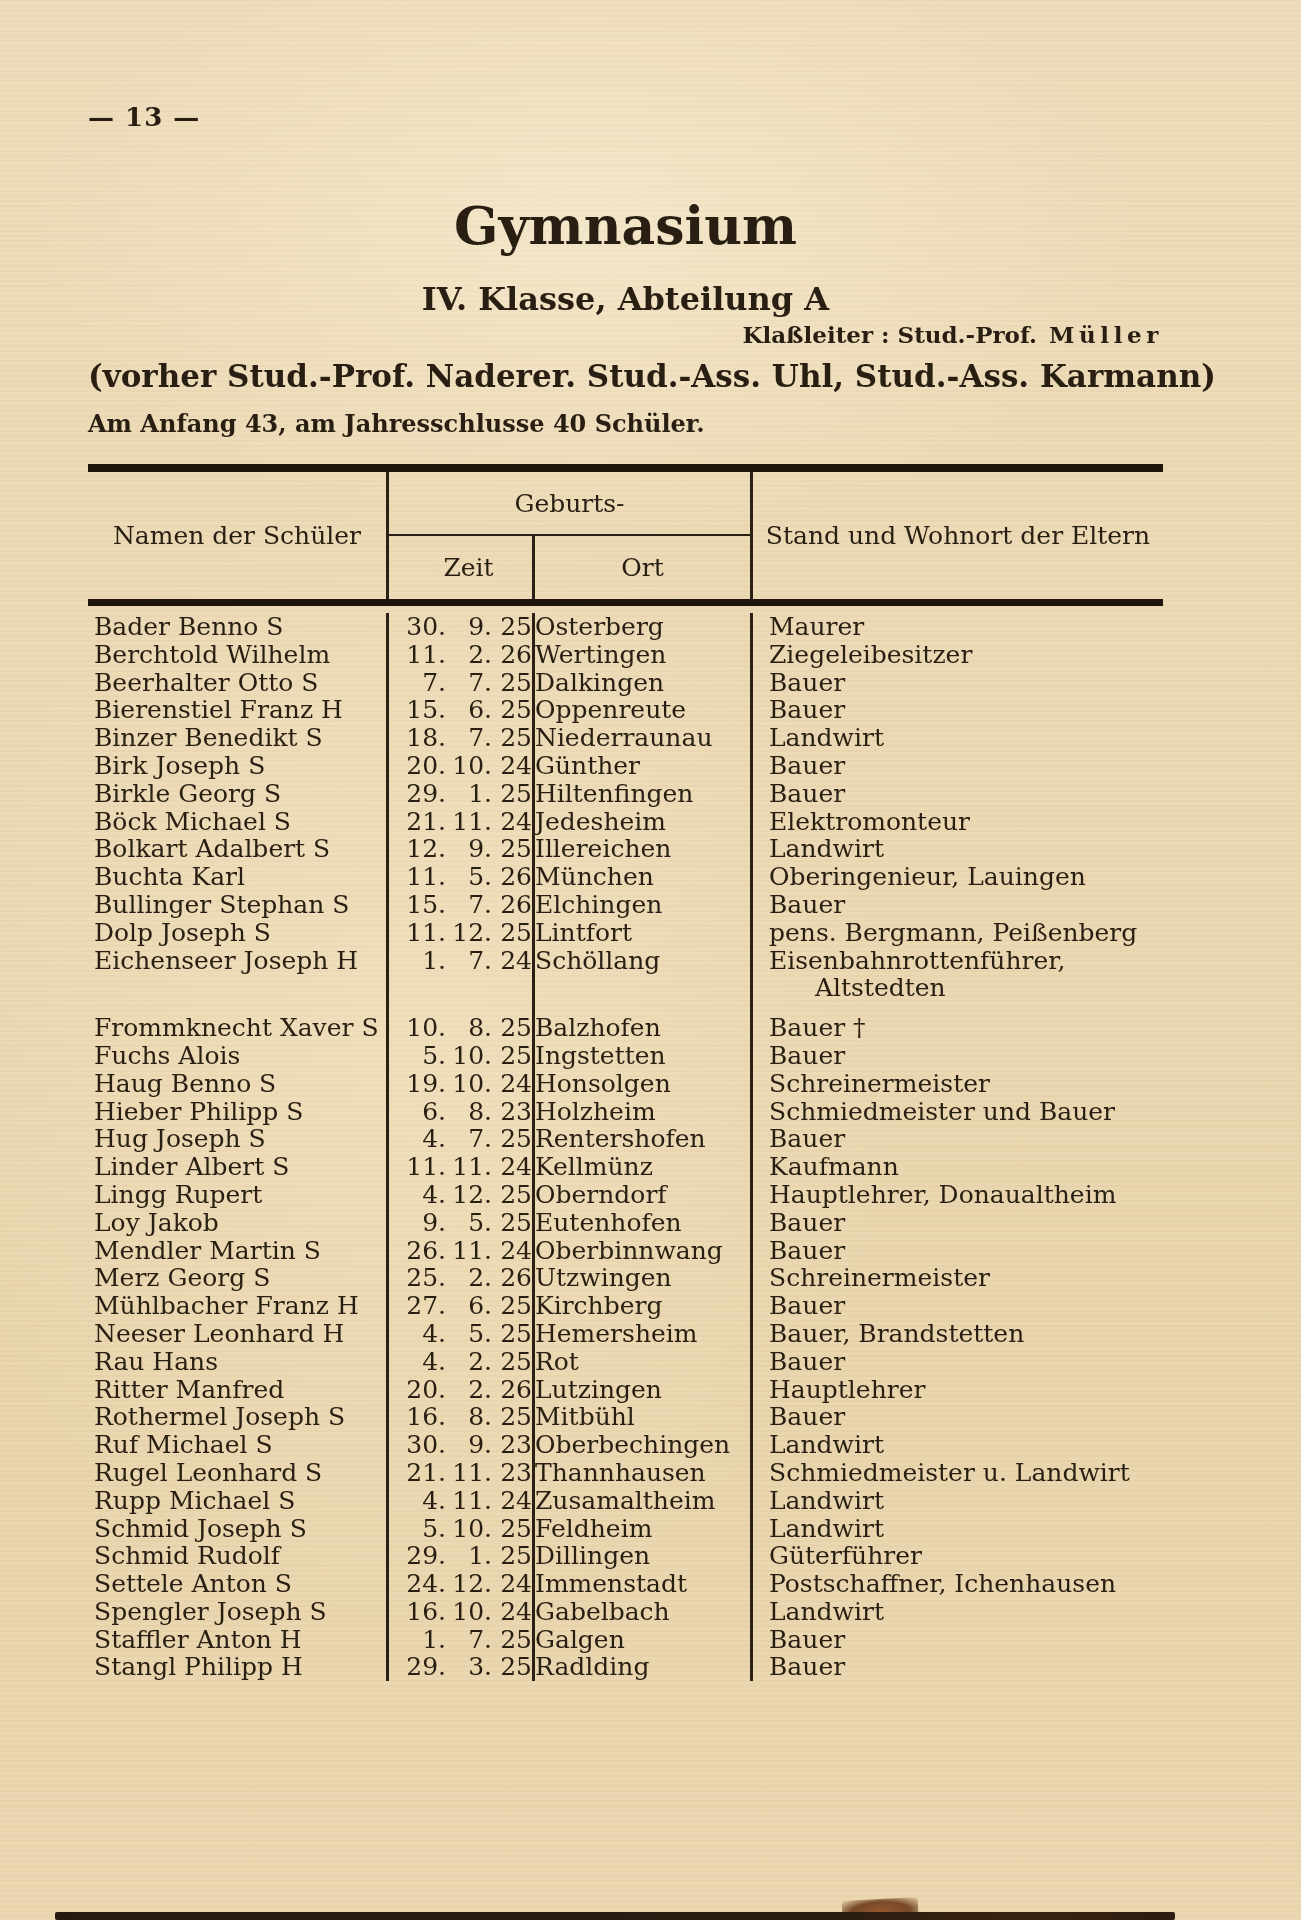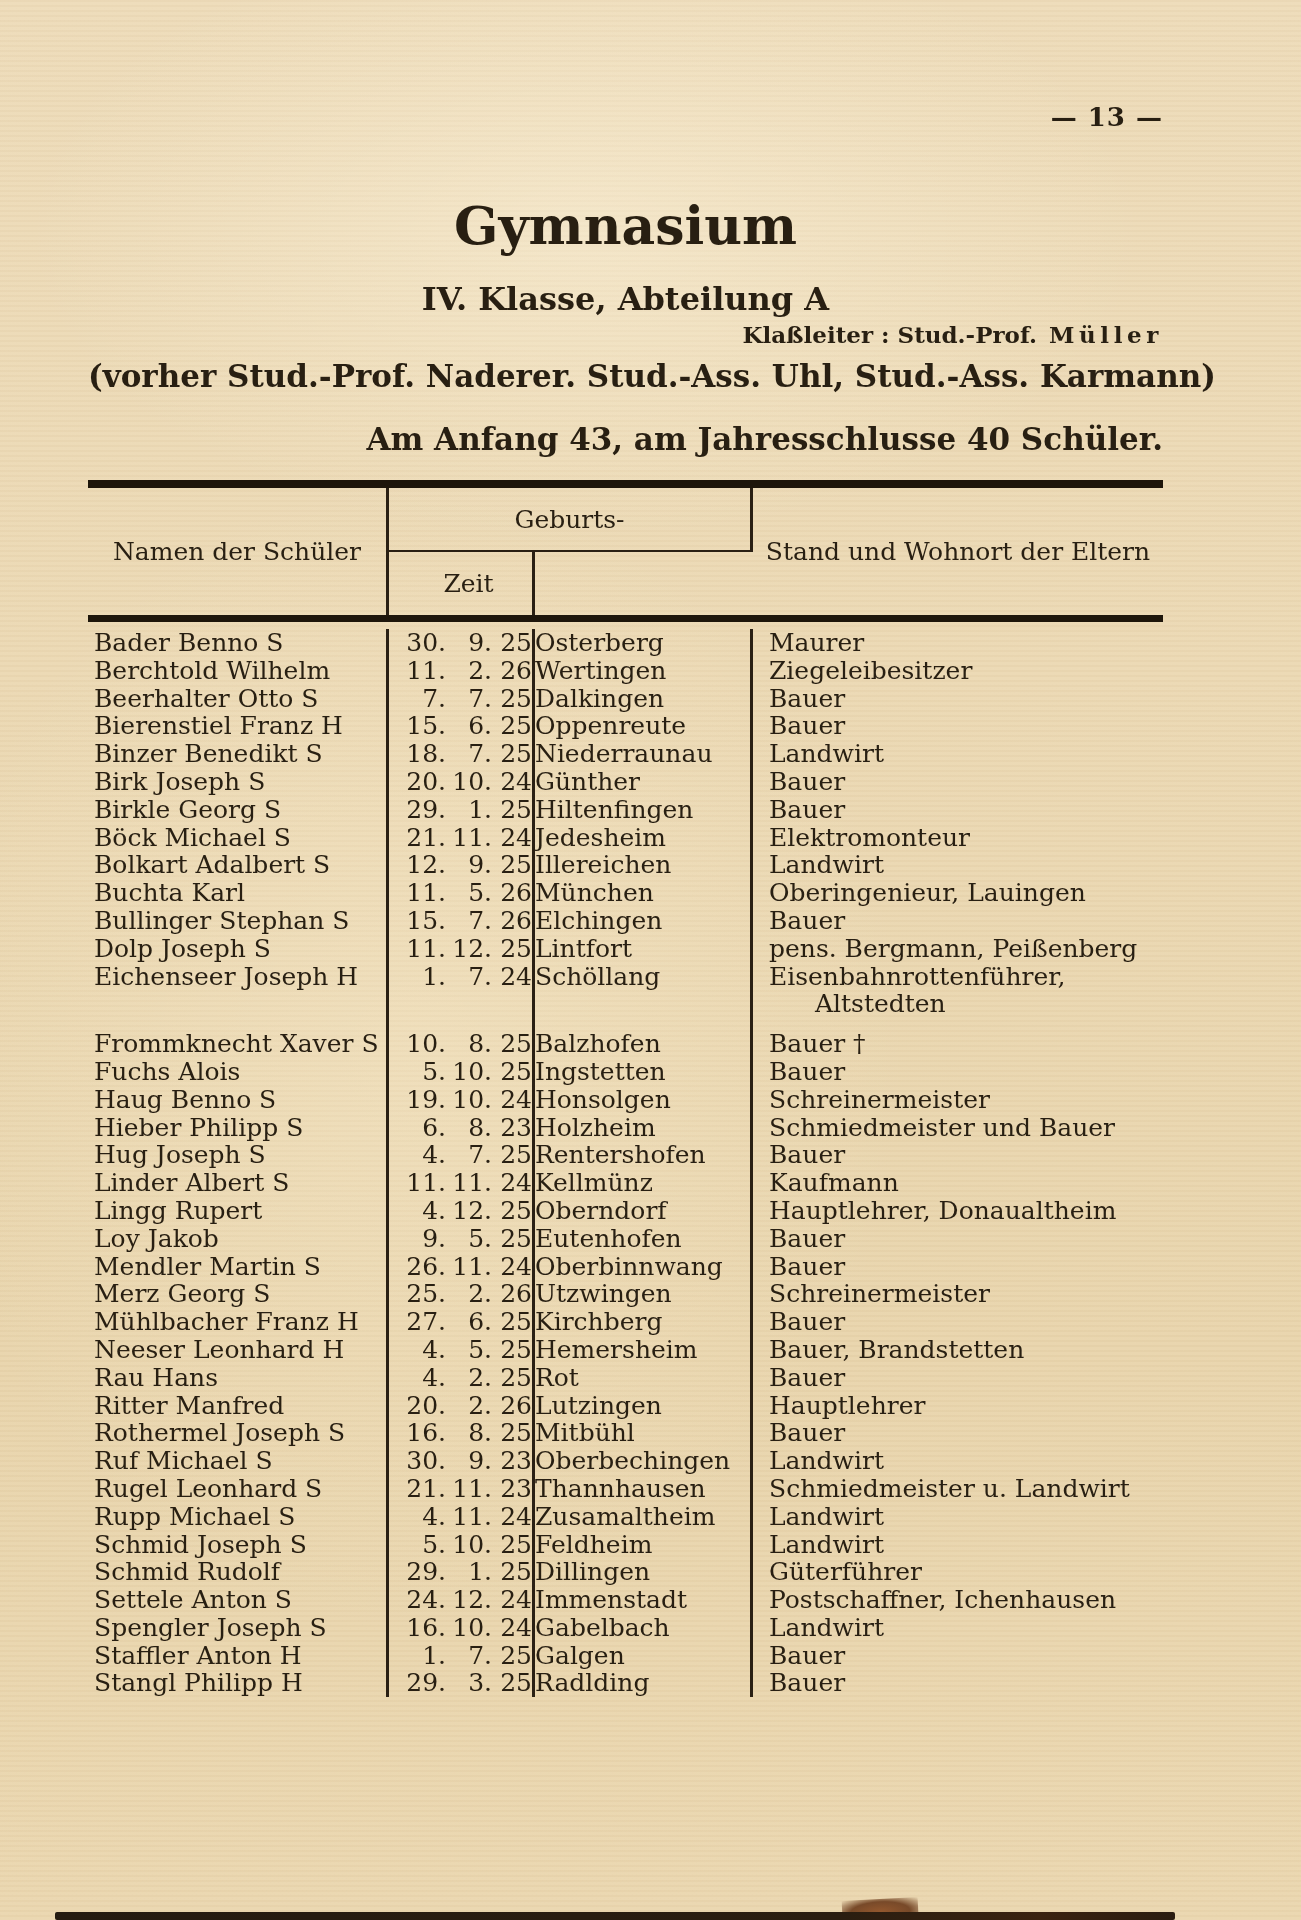--- a/index.html
+++ b/index.html
@@ -12,27 +12,27 @@
     position:relative; width:1301px; height:1920px; overflow:hidden;
     background:
       radial-gradient(ellipse 900px 500px at 45% 12%, rgba(255,248,228,0.38), rgba(255,248,228,0) 62%),
       radial-gradient(ellipse 760px 900px at 32% 55%, rgba(255,244,218,0.26), rgba(255,244,218,0) 65%),
       repeating-linear-gradient(180deg, rgba(120,90,40,0.03) 0 2px, rgba(255,255,255,0.025) 2px 5px),
       linear-gradient(180deg, #eedcba 0%, #ecd9b4 35%, #e9d5ad 70%, #ebd7b0 100%);
     color:#281f12;
   }
   .content { position:absolute; left:88px; top:0; width:1075px; display:flow-root; }
 
-  .pagenum { margin-top:103px; font-size:26px; line-height:28px; font-weight:bold; text-align:right; letter-spacing:1px; }
+  .pagenum { margin-top:103px; font-size:26px; line-height:28px; font-weight:bold; text-align:left; letter-spacing:1px; }
   .title   { margin-top:67px;  font-size:52px; line-height:56px; font-weight:bold; text-align:center; }
   .sub1    { margin-top:28px;  font-size:32px; line-height:34px; font-weight:bold; text-align:center; }
   .sub2    { margin-top:2px;  font-size:23px; line-height:34px; font-weight:bold; text-align:right; }
   .sub2 .lead-name { letter-spacing:0.2em; margin-left:12px; }
   .sub3    { margin-top:7px;   font-size:31px; line-height:35px; font-weight:bold; text-align:center; white-space:nowrap; }
-  .sub4    { margin-top:32px;  font-size:31px; line-height:27px; font-weight:bold; text-align:right; }
+  .sub4    { margin-top:16px;  font-size:24px; line-height:27px; font-weight:bold; text-align:left; }
 
   .tbl { margin-top:27px; }
   .thead {
     display:grid;
     grid-template-columns:301px 146px 218px 1fr;
     grid-template-rows:64px 63px;
     border-top:8px solid #1e160b;
     border-bottom:7px solid #1e160b;
     font-size:25px;
   }
@@ -77,20 +77,21 @@
     <div class="sub1">IV. Klasse, Abteilung A</div>
     <div class="sub2"><span>Klaßleiter : Stud.-Prof.</span><span class="lead-name">Müller</span></div>
     <div class="sub3">(vorher Stud.-Prof. Naderer. Stud.-Ass. Uhl, Stud.-Ass. Karmann)</div>
     <div class="sub4">Am Anfang 43, am Jahresschlusse 40 Schüler.</div>
 
     <div class="tbl">
       <div class="thead">
         <div class="h-name">Namen der Schüler</div>
         <div class="h-geb">Geburts-</div>
         <div class="h-zeit">Zeit</div>
+        <div class="h-ort">Ort</div>
         <div class="h-eltern">Stand und Wohnort der Eltern</div>
       </div>
       <div class="tbody">
           <div class="trow">
     <div class="c-name">Bader Benno S</div>
     <div class="c-zeit"><span class="dd">30.</span><span class="dm">9.</span><span class="dy">25</span></div>
     <div class="c-ort">Osterberg</div>
     <div class="c-eltern">
       <div>Maurer</div>
 

